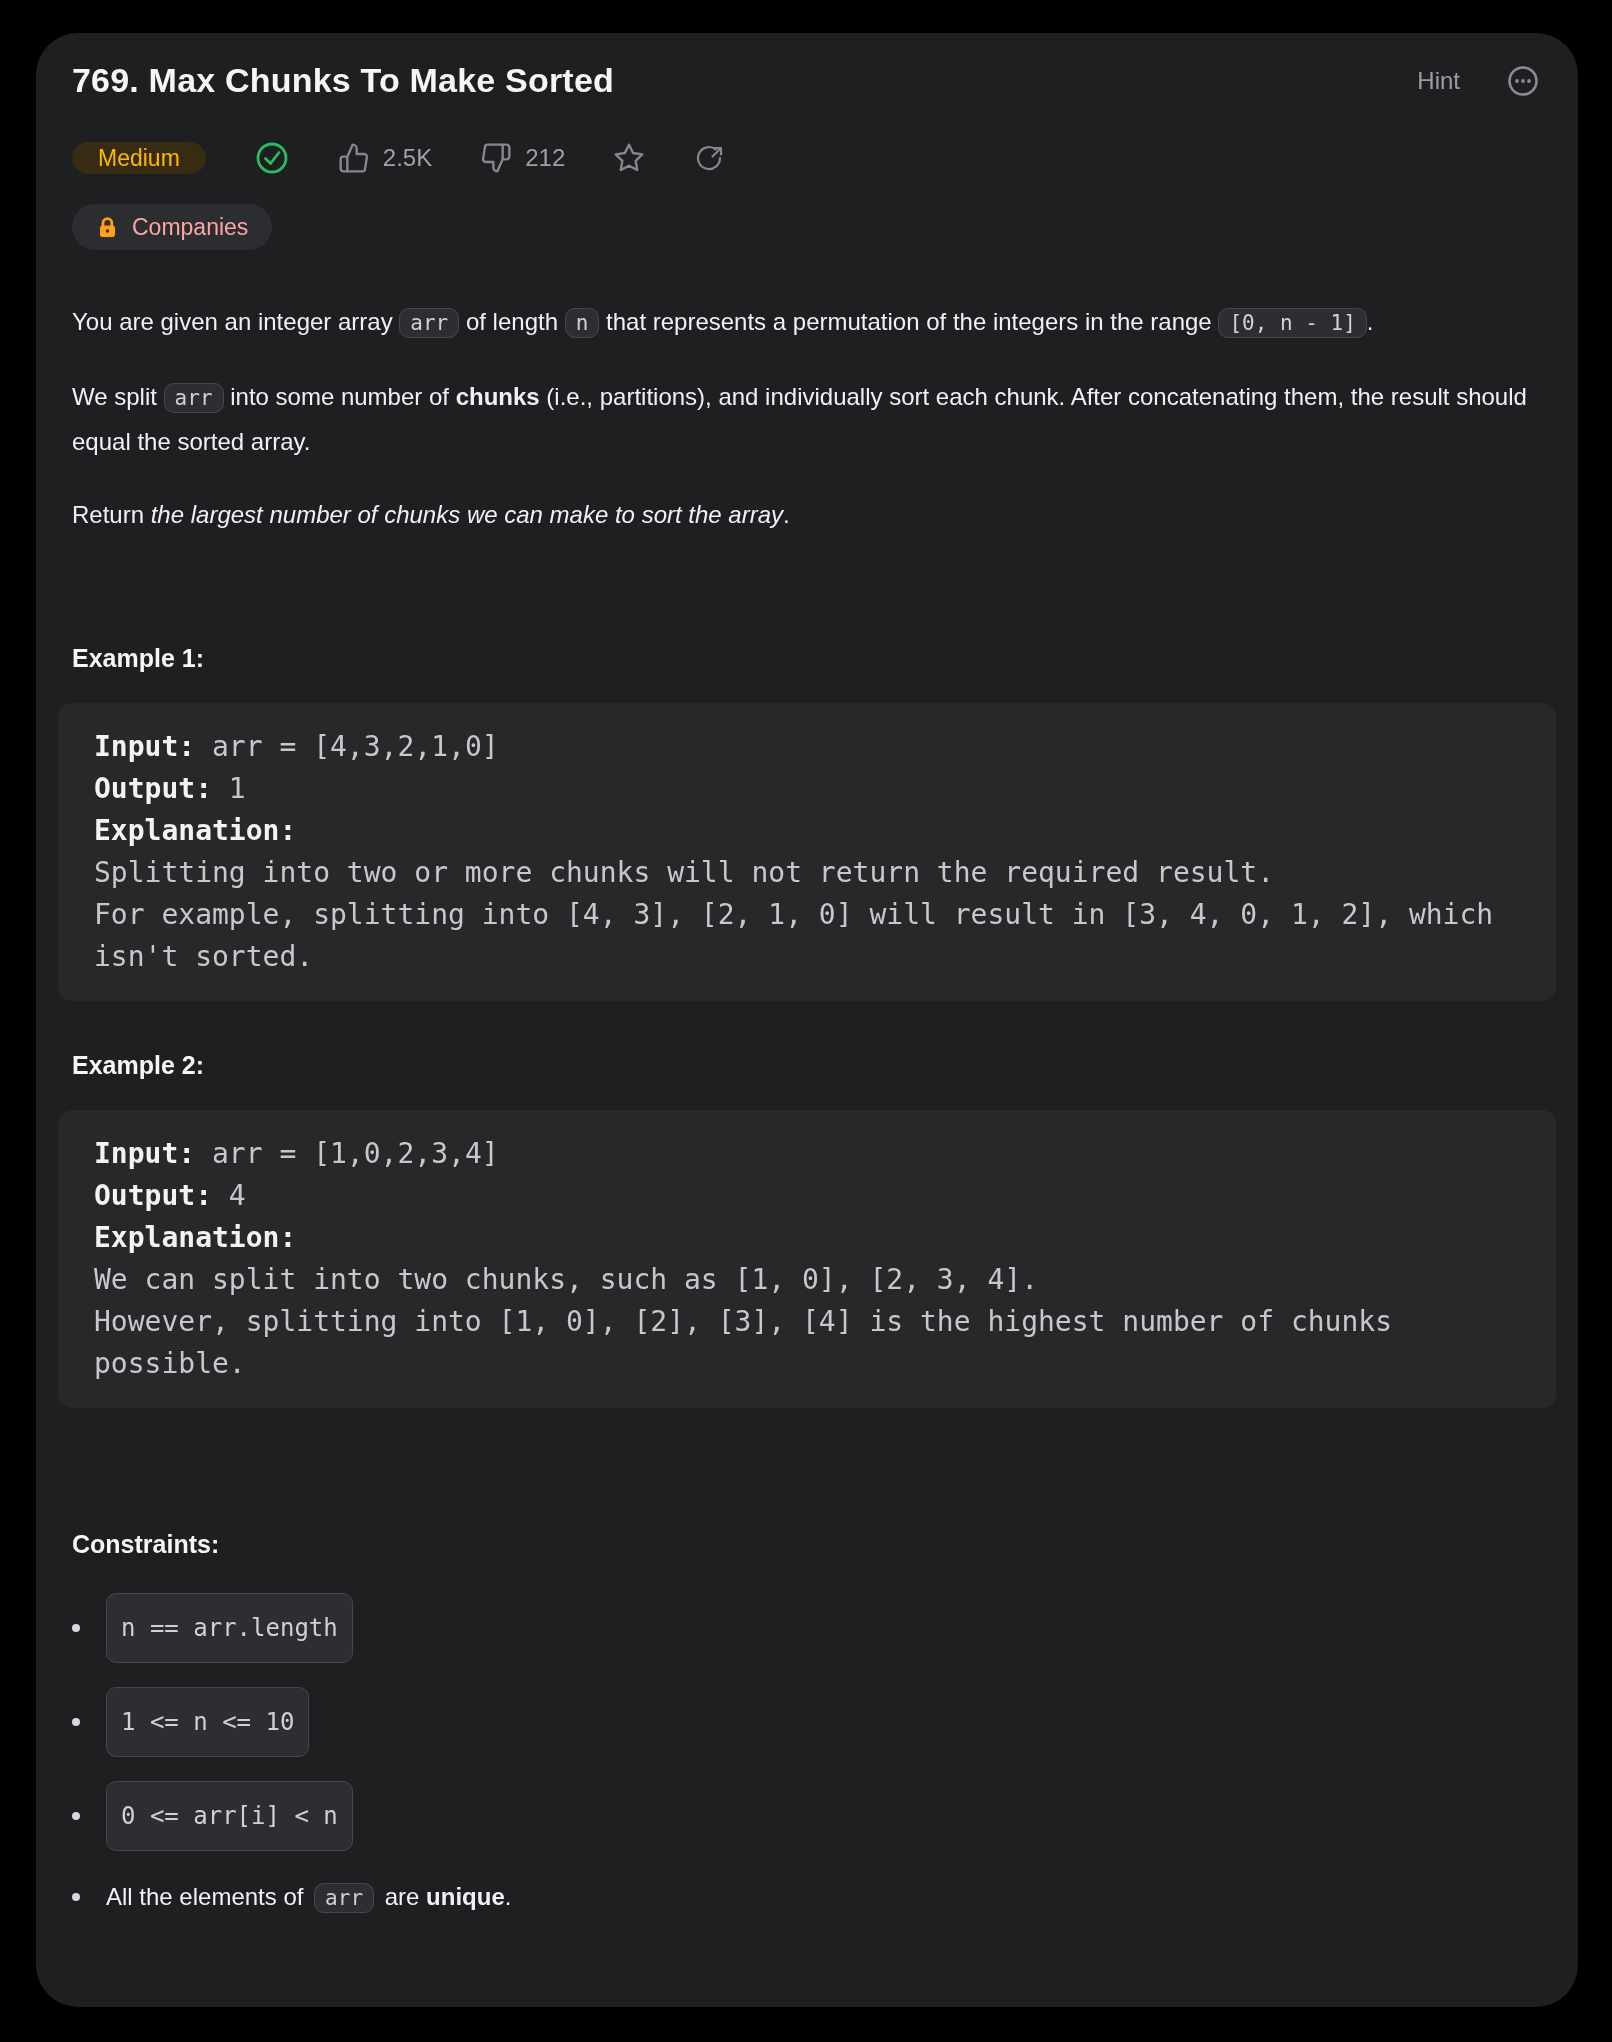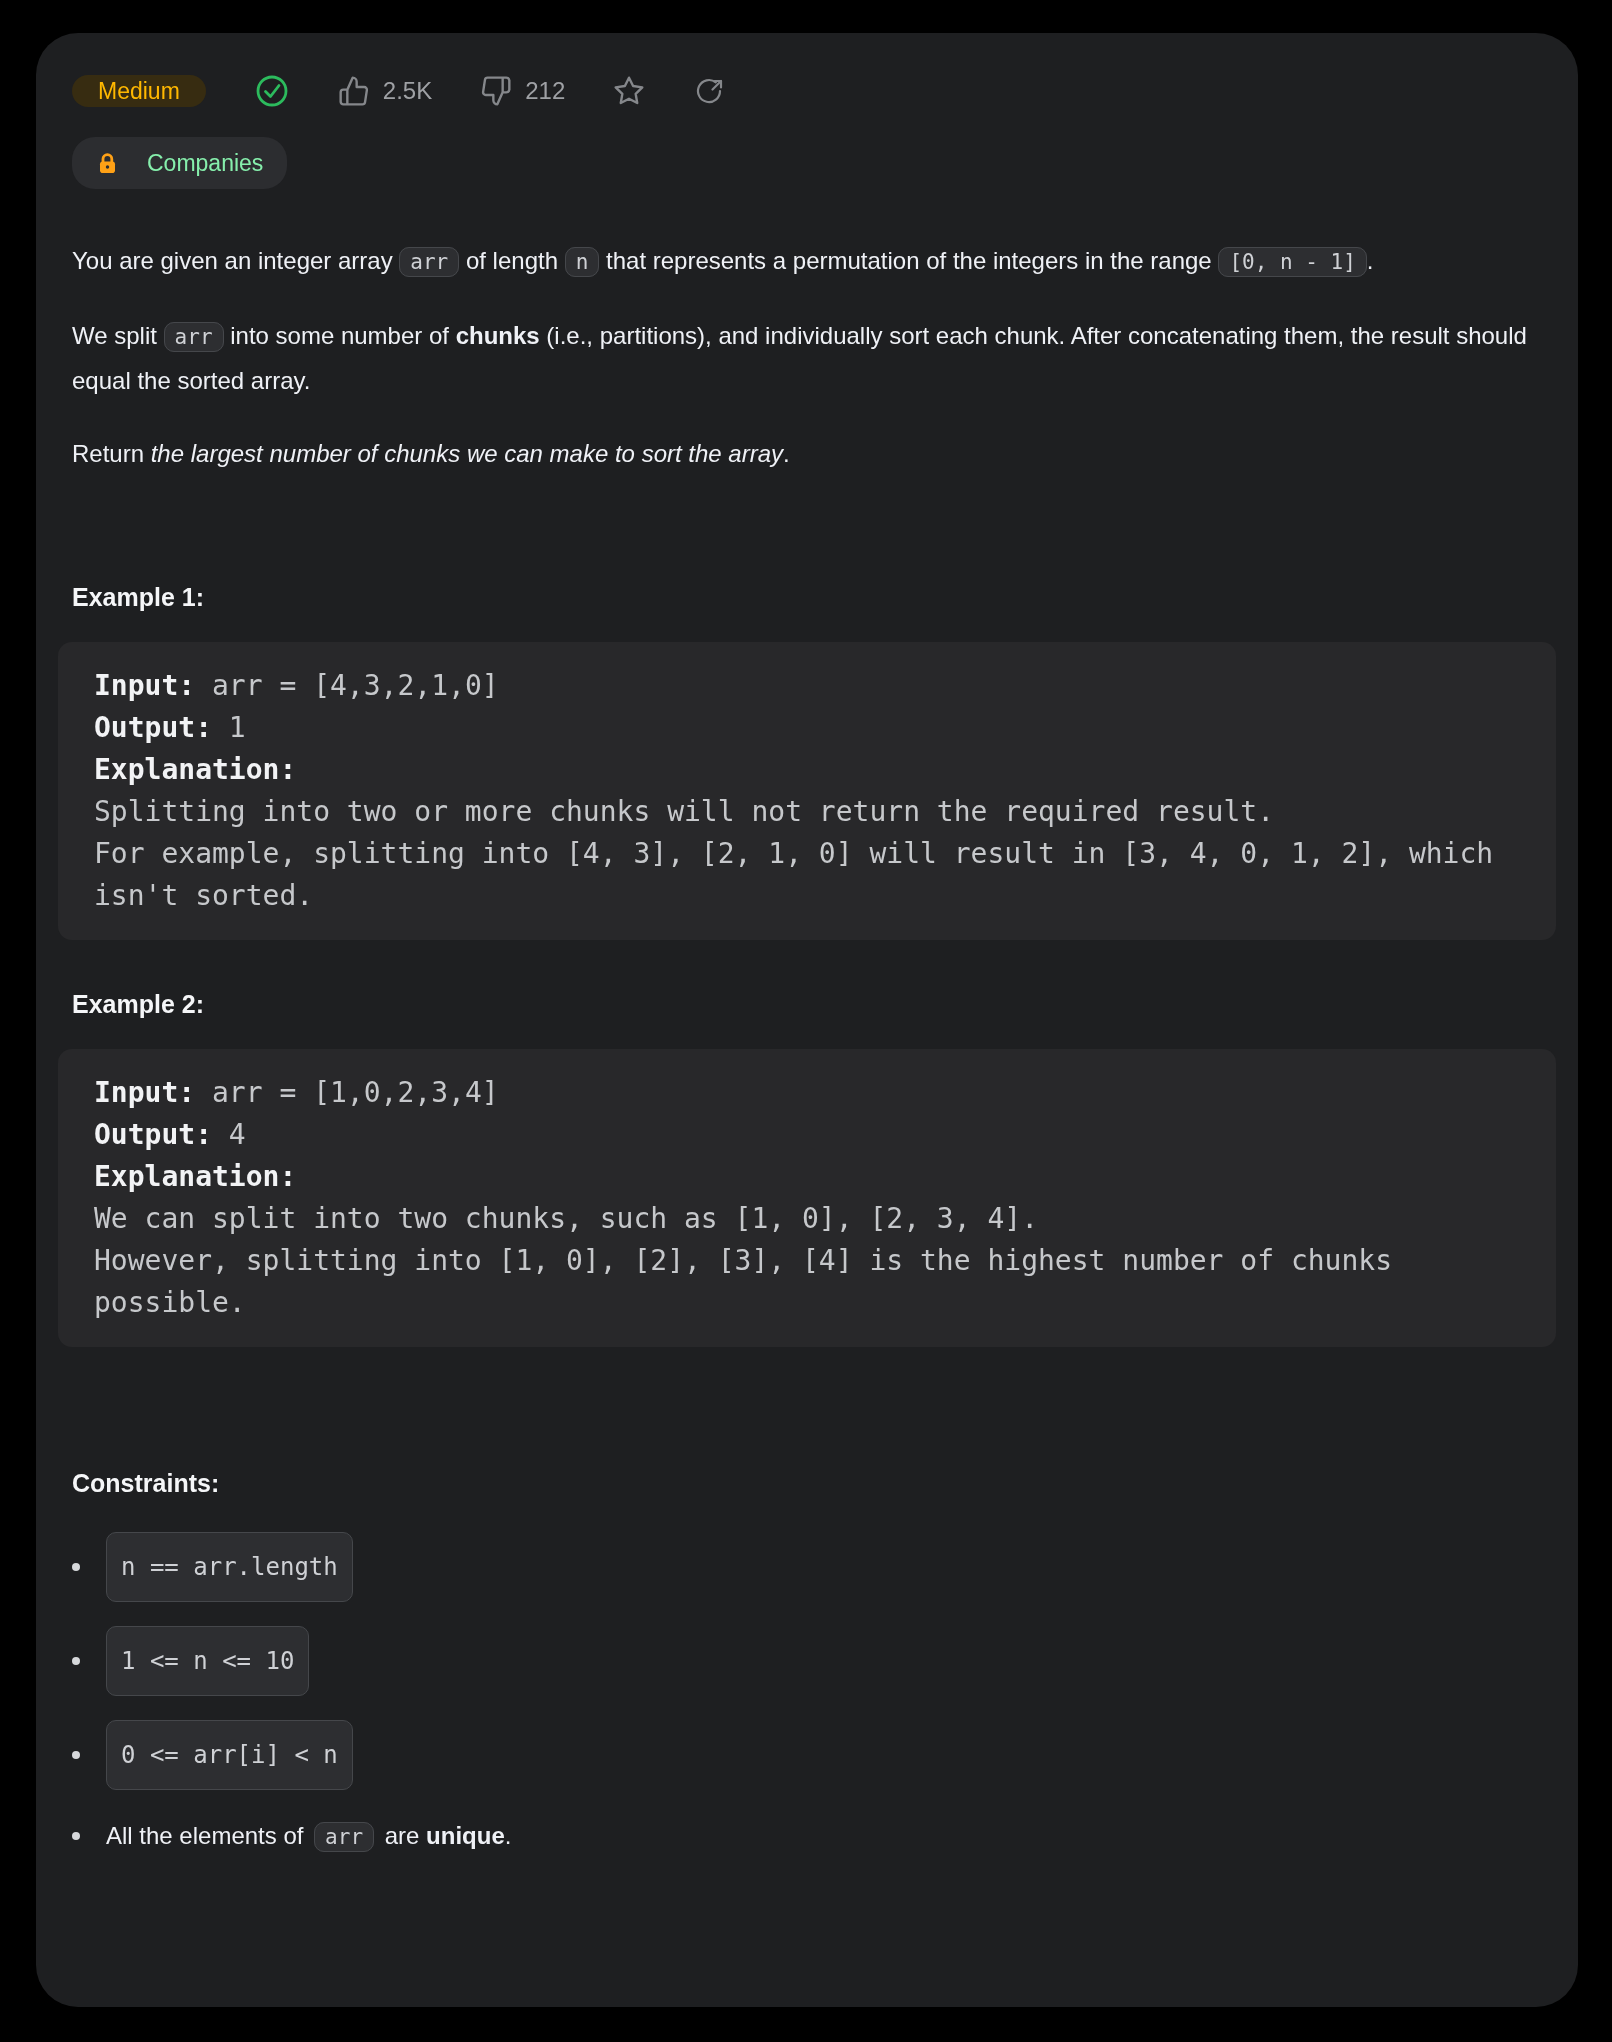--- a/index.html
+++ b/index.html
@@ -16,22 +16,22 @@
 
   
   .badge-row { display:flex; align-items:center; gap:48px; margin-top:40px; padding:0 14px; }
   .diff-badge { background:#372c11; color:#ffb800; font-size:23px; border-radius:23px;
                 height:32px; display:flex; align-items:center; padding:0 26px; }
   .stat-group { display:flex; align-items:center; gap:13px; color:#9fa1a5; font-size:24px; }
   .icon { display:inline-flex; align-items:center; justify-content:center; }
 
   
   .companies-row { margin-top:28px; padding:0 14px; }
-  .companies-badge { display:inline-flex; align-items:center; gap:28px; background:#2c2d30;
-                     border-radius:23px; height:52px; padding:0 24px; color:#86efac; font-size:23px; }
+  .companies-badge { display:inline-flex; align-items:center; gap:13px; background:#2c2d30;
+                     border-radius:23px; height:46px; padding:0 24px; color:#fca5a5; font-size:23px; }
 
   
   .desc { padding:0 14px; color:#eff1f6; font-size:24px; line-height:43px; }
   .desc p { margin-top:30px; max-width:1475px; }
   .desc p.first { margin-top:50px; }
   .desc p.ret { margin-top:30px; }
   .inline-code { font-family:"DejaVu Sans Mono", monospace; font-size:21px; color:#cfd1d5;
                  background:#2d2e31; border:1.5px solid #45474b; border-radius:10px;
                  padding:2px 10px; box-decoration-break:clone; -webkit-box-decoration-break:clone; }
   .b { font-weight:700; }
@@ -64,20 +64,34 @@
   .f-value { color:#ffffff; font-size:26px; font-weight:700; margin-left:22px; }
   .f-div { width:2px; height:30px; background:#3d3e42; margin:0 40px; }
 
   svg { display:block; }
 </style>
 </head>
 <body>
 
 <div class="card">
 
+  <div class="header-row">
+    <div class="page-title">769. Max Chunks To Make Sorted</div>
+    <div class="hint-btn">Hint</div>
+    <div class="dots-btn">
+      <span class="icon">
+        <svg width="38" height="38" viewBox="0 0 38 38">
+          <circle cx="19" cy="19" r="13.5" fill="none" stroke="#8a8c90" stroke-width="2.6"></circle>
+          <circle cx="13" cy="19" r="1.9" fill="#8a8c90"></circle>
+          <circle cx="19" cy="19" r="1.9" fill="#8a8c90"></circle>
+          <circle cx="25" cy="19" r="1.9" fill="#8a8c90"></circle>
+        </svg>
+      </span>
+    </div>
+  </div>
 
   <div class="badge-row">
     <div class="diff-badge">Medium</div>
     <span class="icon">
       <svg width="36" height="36" viewBox="0 0 36 36">
         <circle cx="18" cy="18" r="14" fill="none" stroke="#2cbb5d" stroke-width="2.8"></circle>
         <polyline points="11.5,18.5 16.5,23.5 25,12.5" fill="none" stroke="#2cbb5d" stroke-width="2.8" stroke-linecap="round" stroke-linejoin="round"></polyline>
       </svg>
     </span>
     <div class="stat-group">

